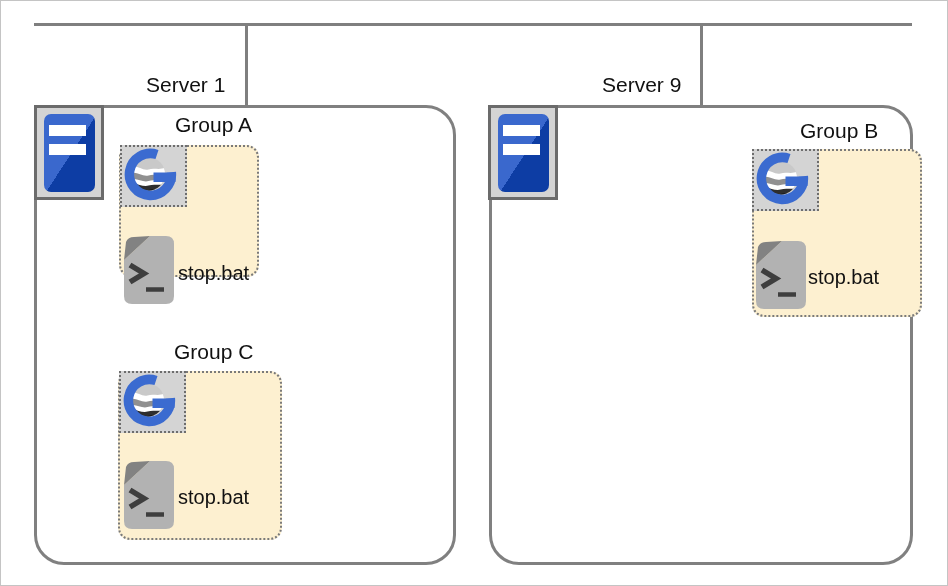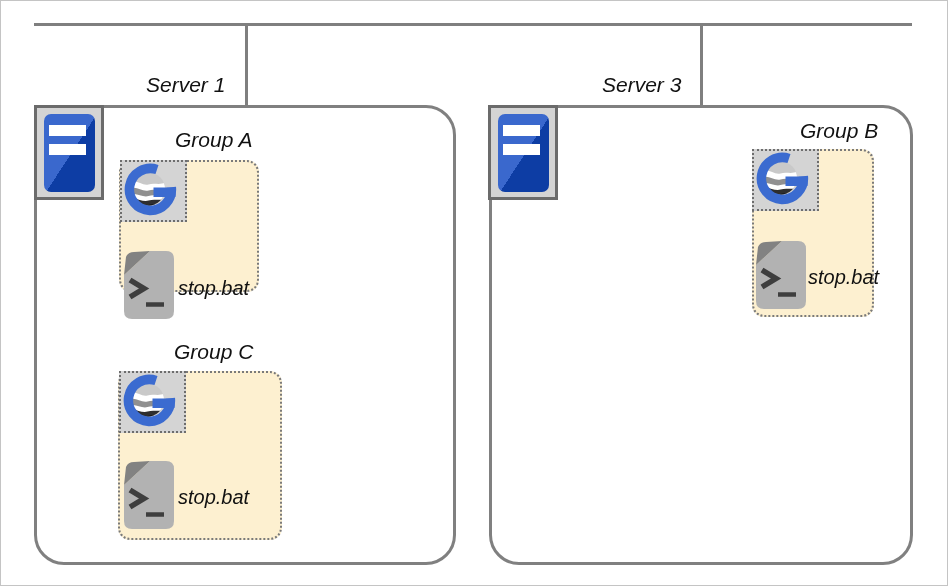--- a/index.html
+++ b/index.html
@@ -5,21 +5,20 @@
   html,body{margin:0;padding:0;background:#ffffff;}
   .canvas{
     position:relative;
     width:948px;height:586px;
     background:#ffffff;
     border:1px solid #c4c4c4;
     box-sizing:border-box;
     overflow:hidden;
     font-family:"Liberation Sans", sans-serif;
     color:#111111;
-    font-style:italic;
   }
   .busline{
     position:absolute;
     background:#7f7f7f;
     height:3px;
   }
   .connector{
     position:absolute;
     background:#7f7f7f;
     width:3px;
@@ -77,21 +76,21 @@
 </head>
 <body>
 
 <div class="canvas">
 
   <div class="busline" style="left:33px;top:22px;width:878px;"></div>
   <div class="connector" style="left:244px;top:22px;height:84px;"></div>
   <div class="connector" style="left:699px;top:22px;height:84px;"></div>
 
   <div class="label" style="left:145px;top:73px;">Server 1</div>
-  <div class="label" style="left:601px;top:73px;">Server 3</div>
+  <div class="label" style="left:601px;top:73px;">Server 9</div>
 
   <div class="server-box" style="left:33px;top:104px;width:422px;height:460px;"></div>
   <div class="server-box" style="left:488px;top:104px;width:424px;height:460px;"></div>
 
   <div class="server-icon" style="left:33px;top:104px;">
     <svg width="70" height="95" viewBox="0 0 70 95">
       <defs>
         <linearGradient id="srvg1" x1="0" y1="0" x2="1" y2="1">
           <stop offset="0" stop-color="#3a68cd"></stop>
           <stop offset="0.52" stop-color="#3a68cd"></stop>
@@ -116,21 +115,21 @@
           <stop offset="1" stop-color="#0d3da4"></stop>
         </linearGradient>
       </defs>
       <rect x="1.5" y="1.5" width="67" height="92" fill="#d4d4d4" stroke="#6b6b6b" stroke-width="3"></rect>
       <rect x="10" y="9" width="51" height="78" rx="7" fill="url(#srvg2)"></rect>
       <rect x="15" y="20" width="37" height="11" fill="#ffffff"></rect>
       <rect x="15" y="39" width="37" height="11" fill="#ffffff"></rect>
     </svg>
   </div>
 
-  <div class="group" style="left:118px;top:159px;width:140px;height:132px;">
+  <div class="group" style="left:118px;top:144px;width:140px;height:132px;">
     <div class="group-bg"></div>
     <div class="label" style="left:56px;top:-31px;">Group A</div>
     <div class="logo-box" style="left:1px;top:0px;">
       <svg width="63" height="58" viewBox="0 0 62 58">
         <defs>
             <clipPath id="sphA">
               <circle cx="26" cy="27" r="16.5"></circle>
             </clipPath>
           </defs>
         <g clip-path="url(#sphA)">
@@ -182,21 +181,21 @@
       <svg width="50" height="68" viewBox="0 0 50 68">
         <path d="M26,0 L42,0 Q50,0 50,8 L50,60 Q50,68 42,68 L8,68 Q0,68 0,60 L0,24 Z" fill="#b2b2b2"></path>
         <path d="M26,0 L0,24 L2,6 Q4,1 10,1 Z" fill="#828282"></path>
         <path d="M6,29 L20,37.5 L6,46" fill="none" stroke="#3e3e3e" stroke-width="5.5"></path>
         <path d="M22,53.5 L40,53.5" stroke="#3e3e3e" stroke-width="4.5"></path>
       </svg>
     </div>
     <div class="file-label" style="left:60px;top:116px;">stop.bat</div>
   </div>
 
-  <div class="group" style="left:751px;top:148px;width:122px;height:168px;border-radius:14px;">
+  <div class="group" style="left:751px;top:148px;width:170px;height:168px;border-radius:14px;">
     <div class="group-bg"></div>
     <div class="label" style="left:48px;top:-29px;">Group B</div>
     <div class="logo-box" style="left:0px;top:0px;">
       <svg width="63" height="58" viewBox="0 0 62 58">
         <defs>
             <clipPath id="sphB">
               <circle cx="26" cy="27" r="16.5"></circle>
             </clipPath>
           </defs>
         <g clip-path="url(#sphB)">

